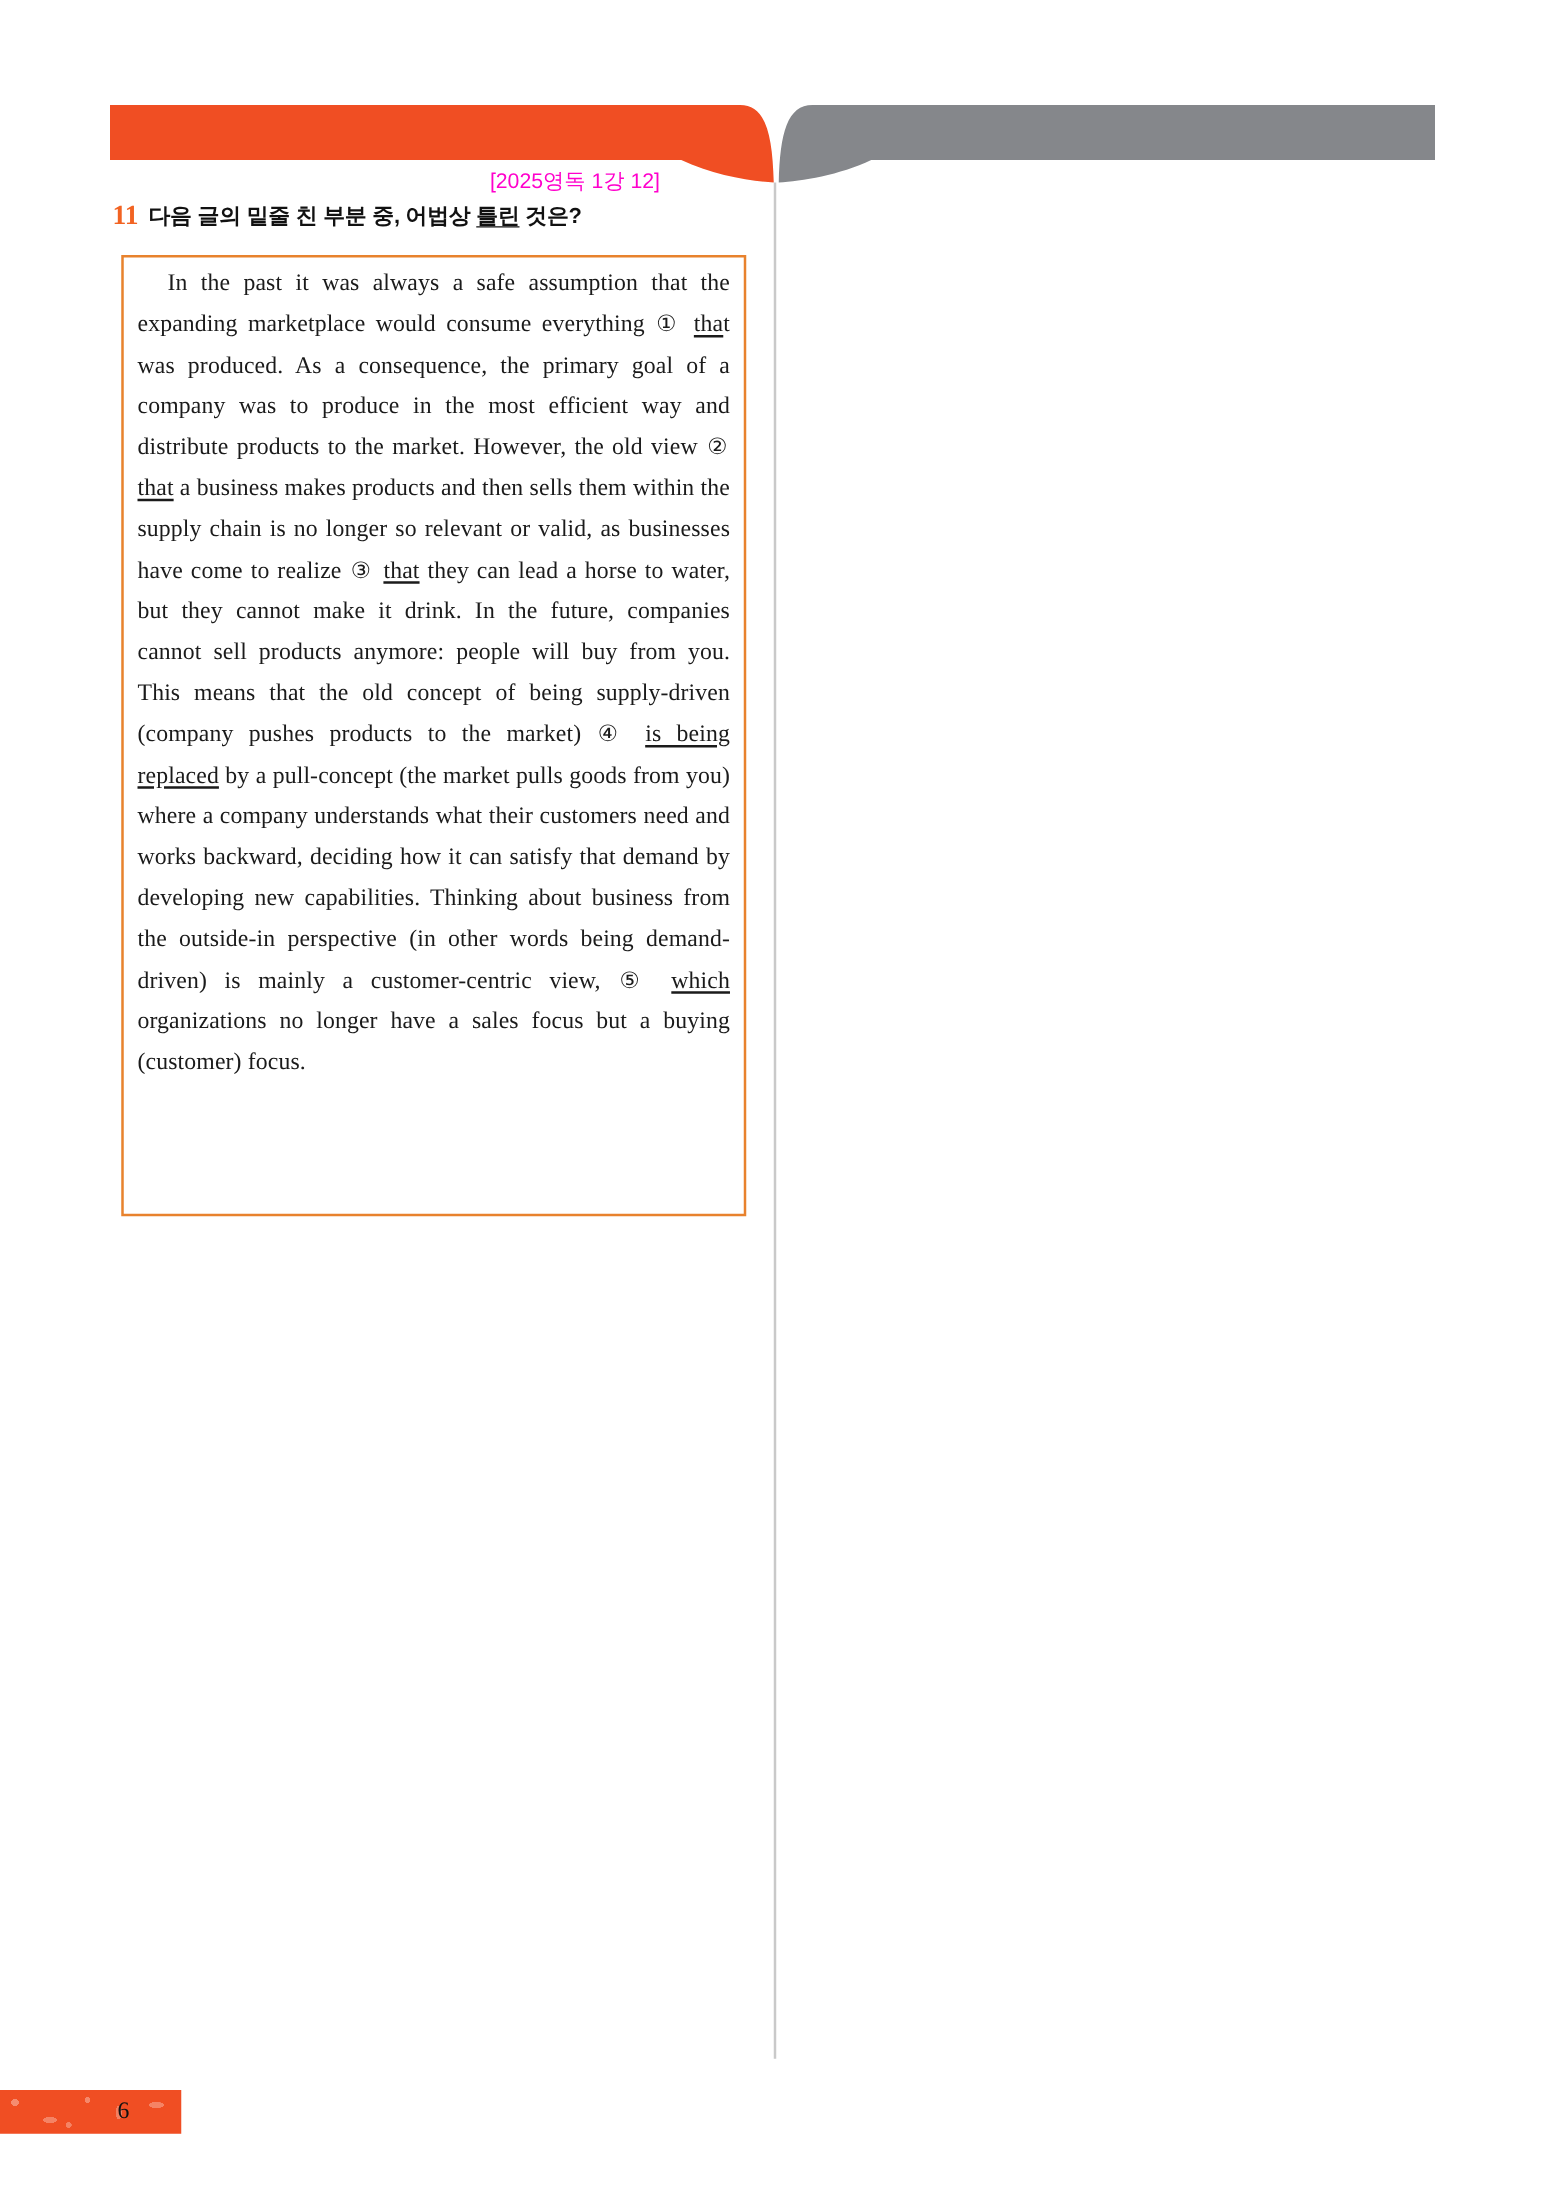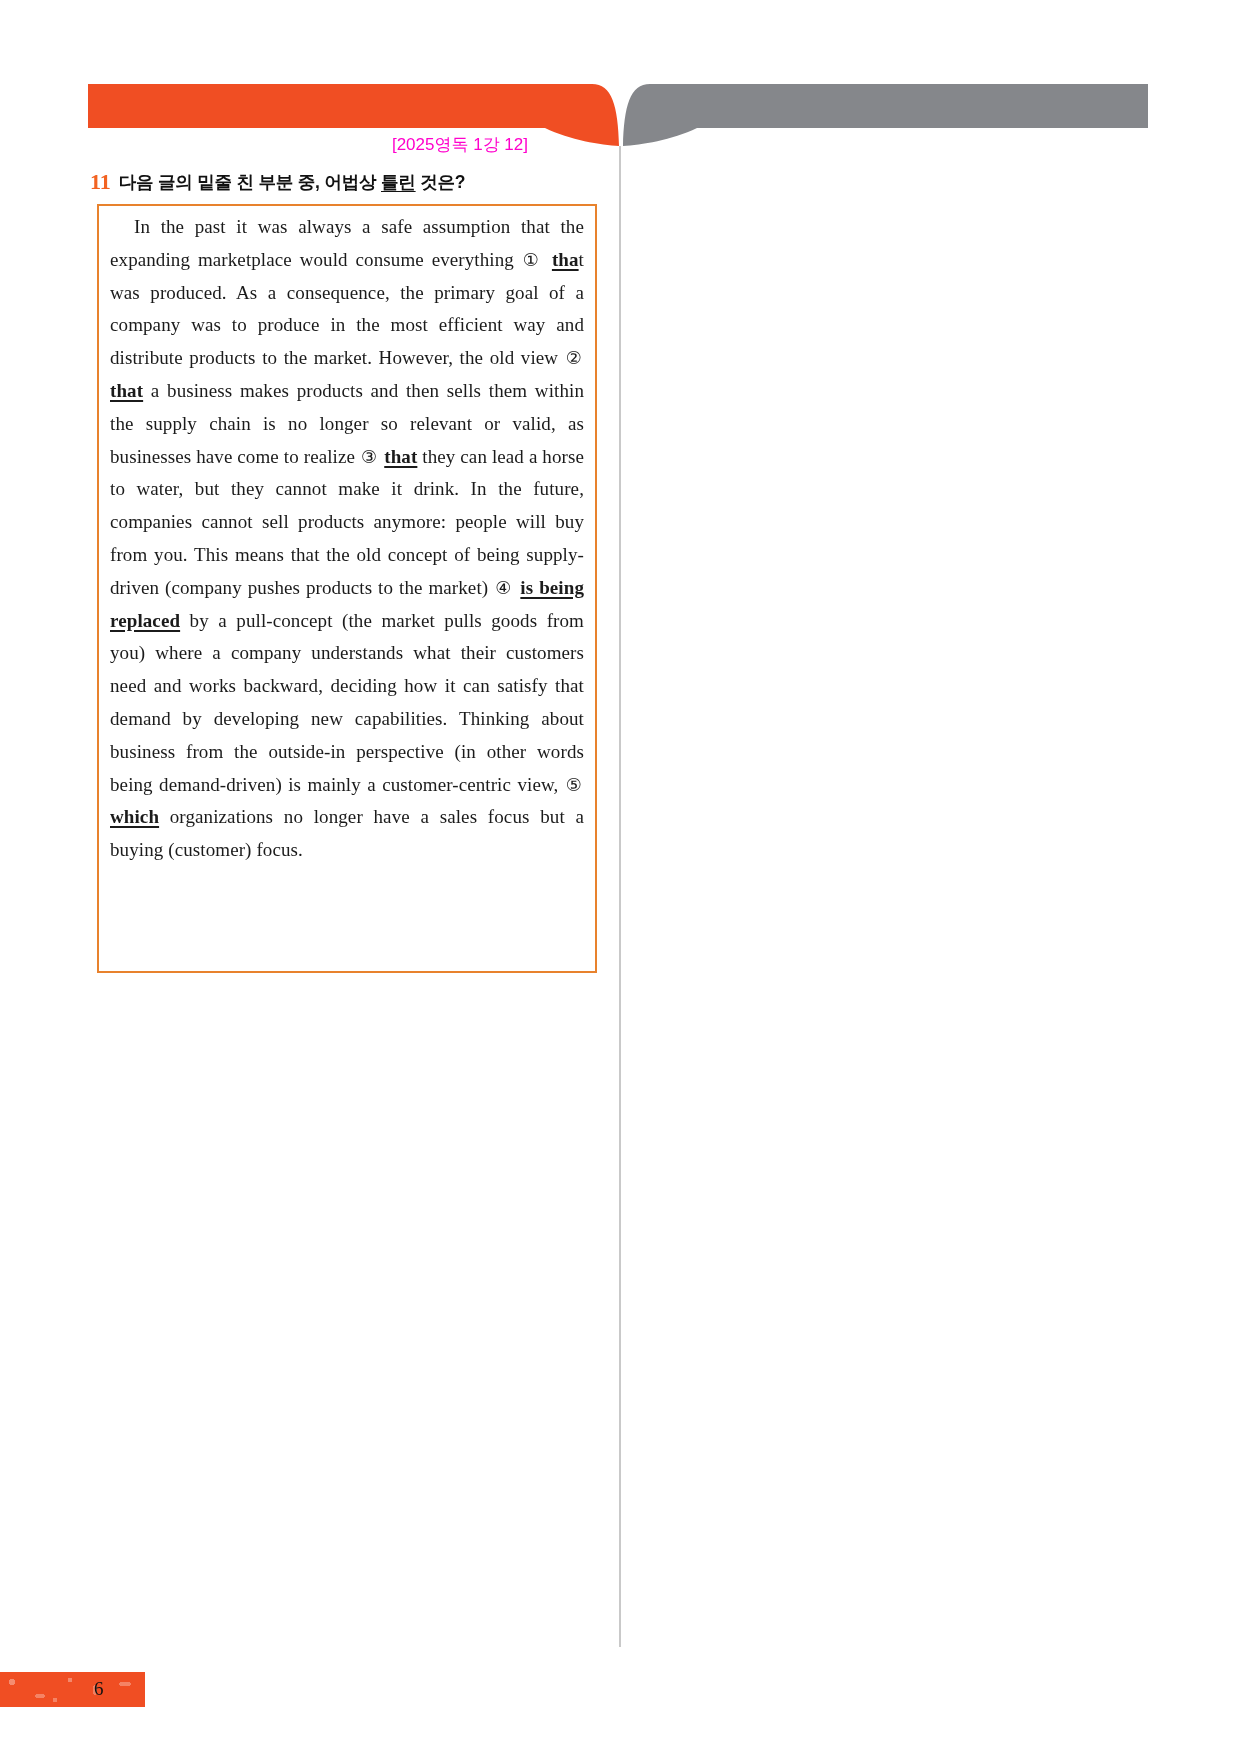--- a/index.html
+++ b/index.html
@@ -24,21 +24,20 @@
     text-align:right;
     font-family:"Liberation Sans","DejaVu Sans",sans-serif;
     font-weight:normal;font-size:17px;line-height:20px;
     color:var(--c-tag,#ff00cc);
     white-space:nowrap;
   }
   
   .question{
     position:absolute;left:90px;top:159px;width:520px;
     white-space:nowrap;
-    margin-top:10px;
   }
   .qnum{
     font-family:"Liberation Serif","DejaVu Serif",serif;
     font-weight:bold;font-size:22px;
     color:var(--c-qnum,#f26322);
     margin-right:8px;vertical-align:-1px;
   }
   .qtext{
     font-family:"Liberation Sans","DejaVu Sans",sans-serif;
     font-weight:bold;font-size:17.5px;color:#111;
@@ -55,21 +54,21 @@
   }
   .passage{
     font-family:"Liberation Serif","DejaVu Serif",serif;
     font-size:19px;line-height:32.8px;
     text-align:justify;
     text-indent:24px;
     color:var(--c-text,#1b1b1b);
     letter-spacing:0.1px;
   }
   .passage .u{
-    font-weight:bold;
+    font-weight:normal;
     text-decoration:underline;
     text-underline-offset:3px;
     text-decoration-thickness:1.5px;
   }
   .passage .num{
     font-family:"DejaVu Sans",sans-serif;
     font-size:18px;
     padding:0 2px 0 1px;
   }
   

